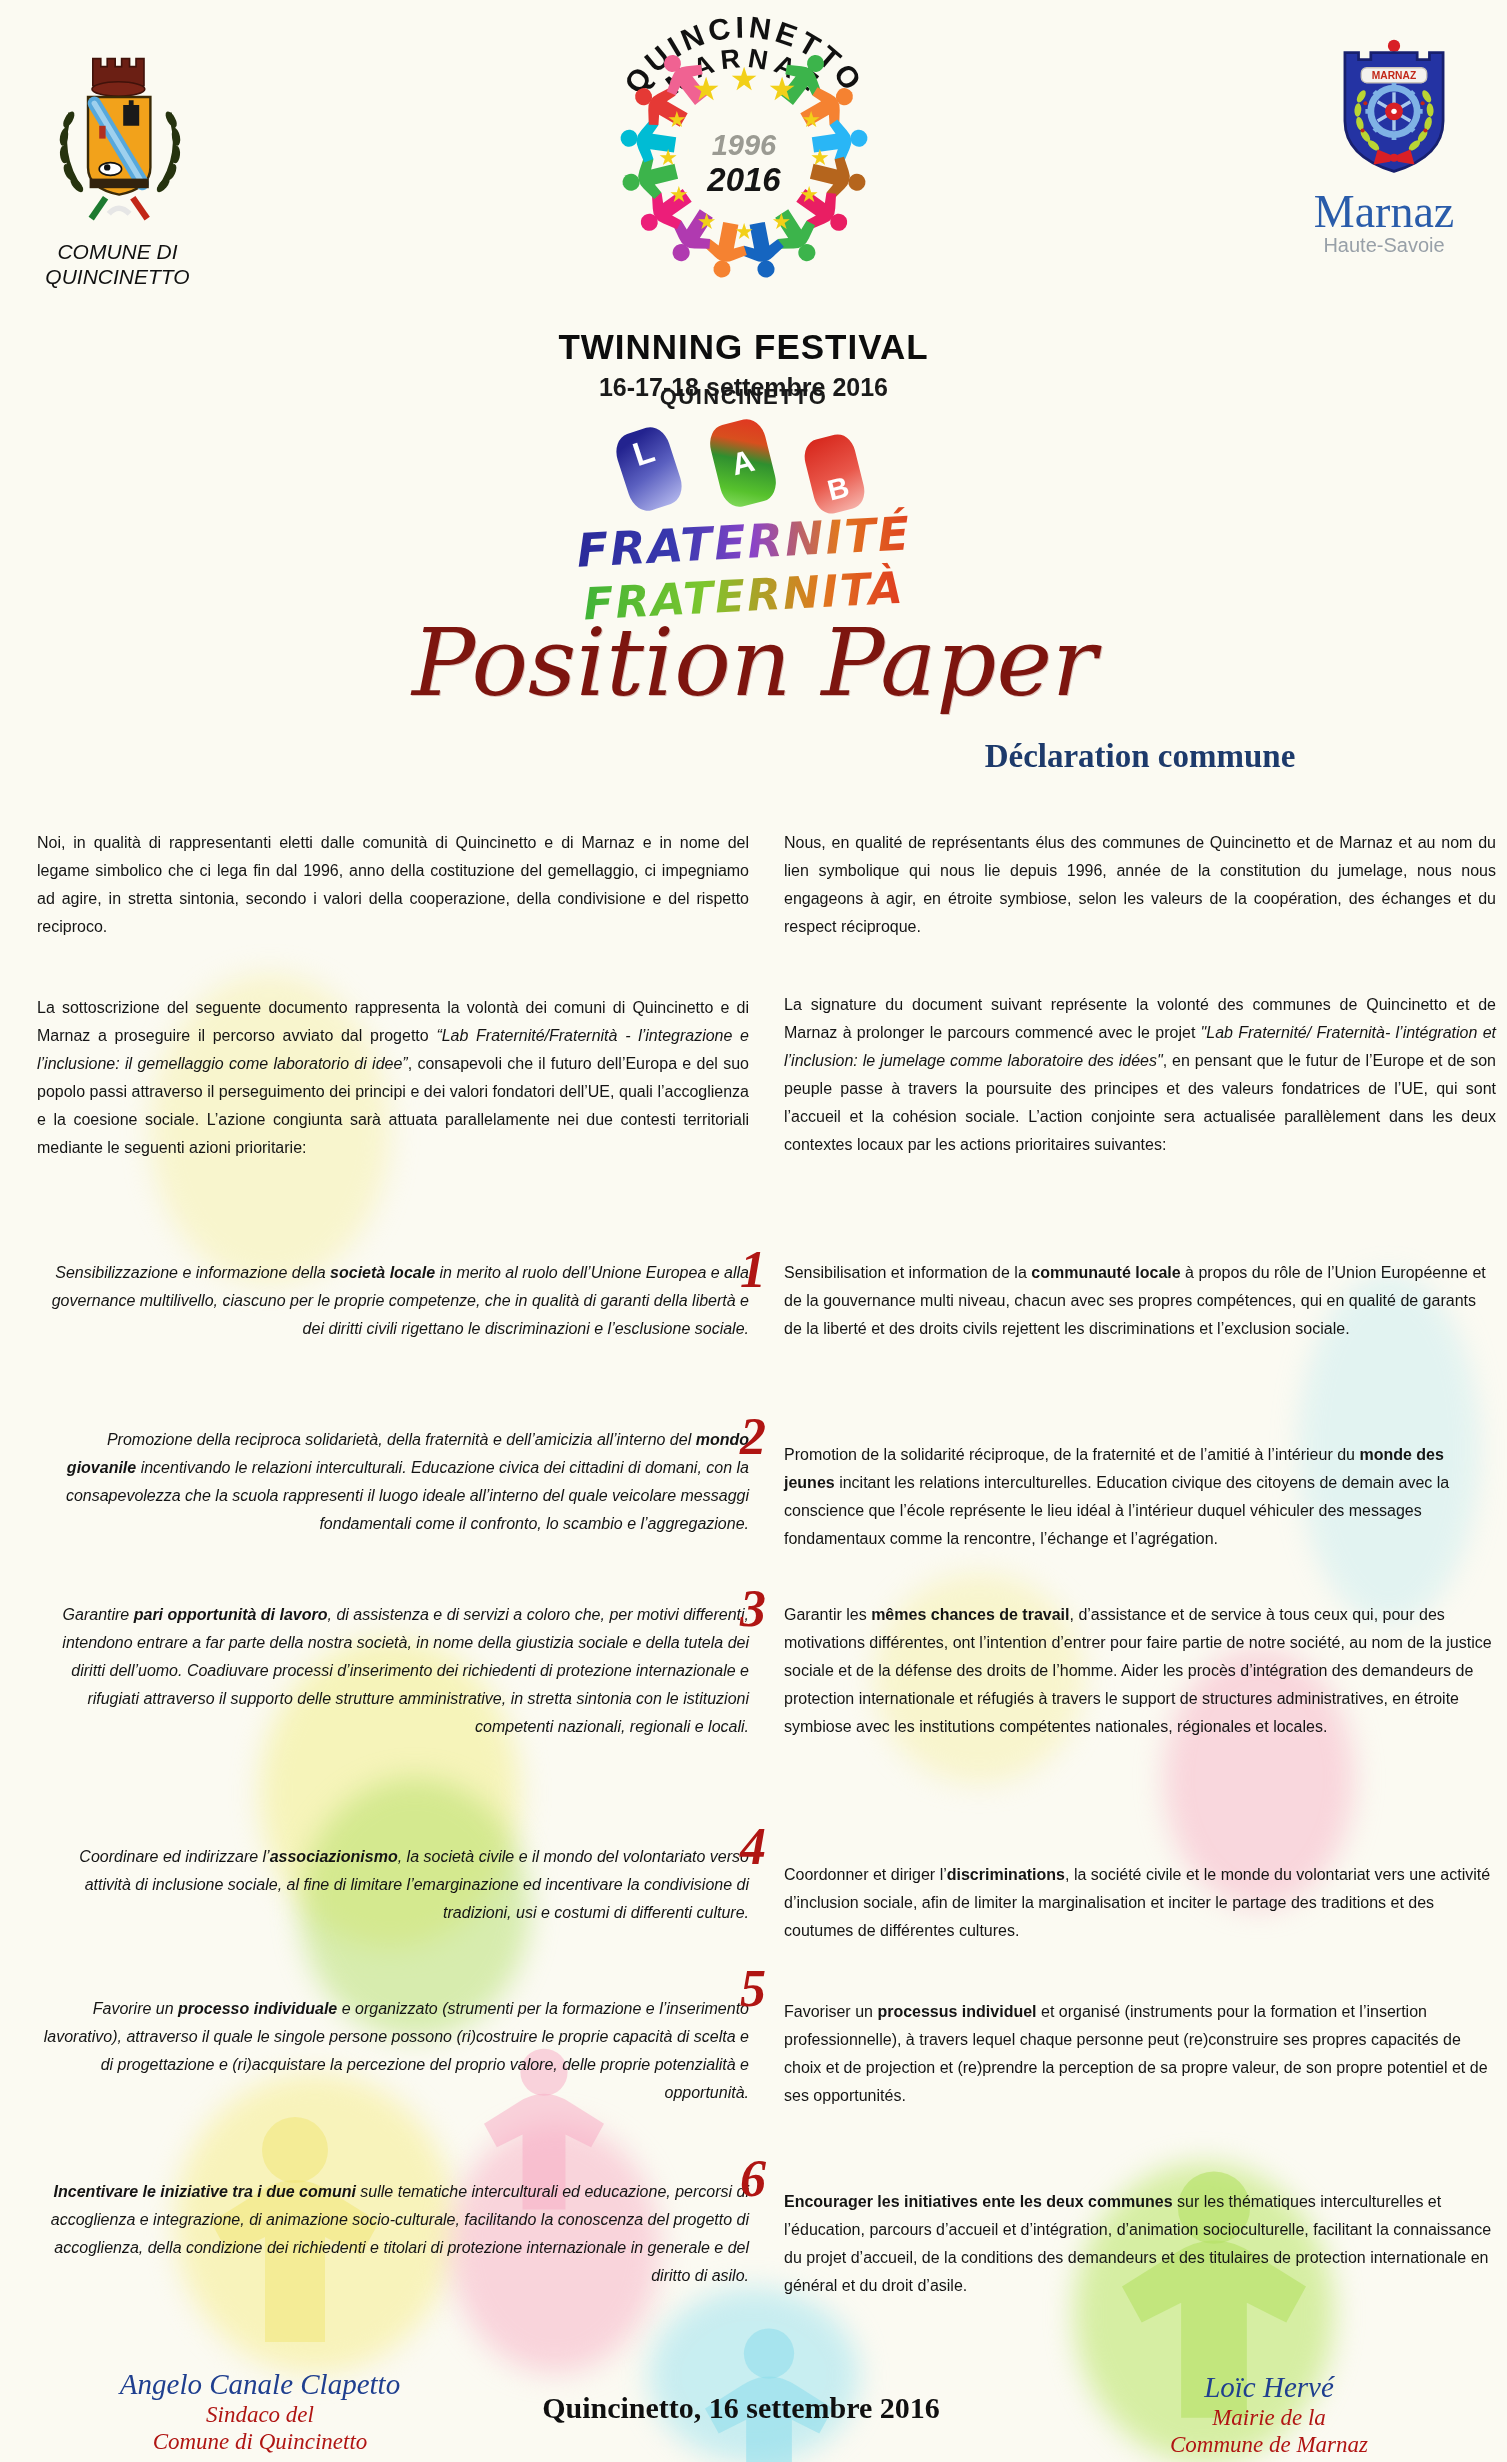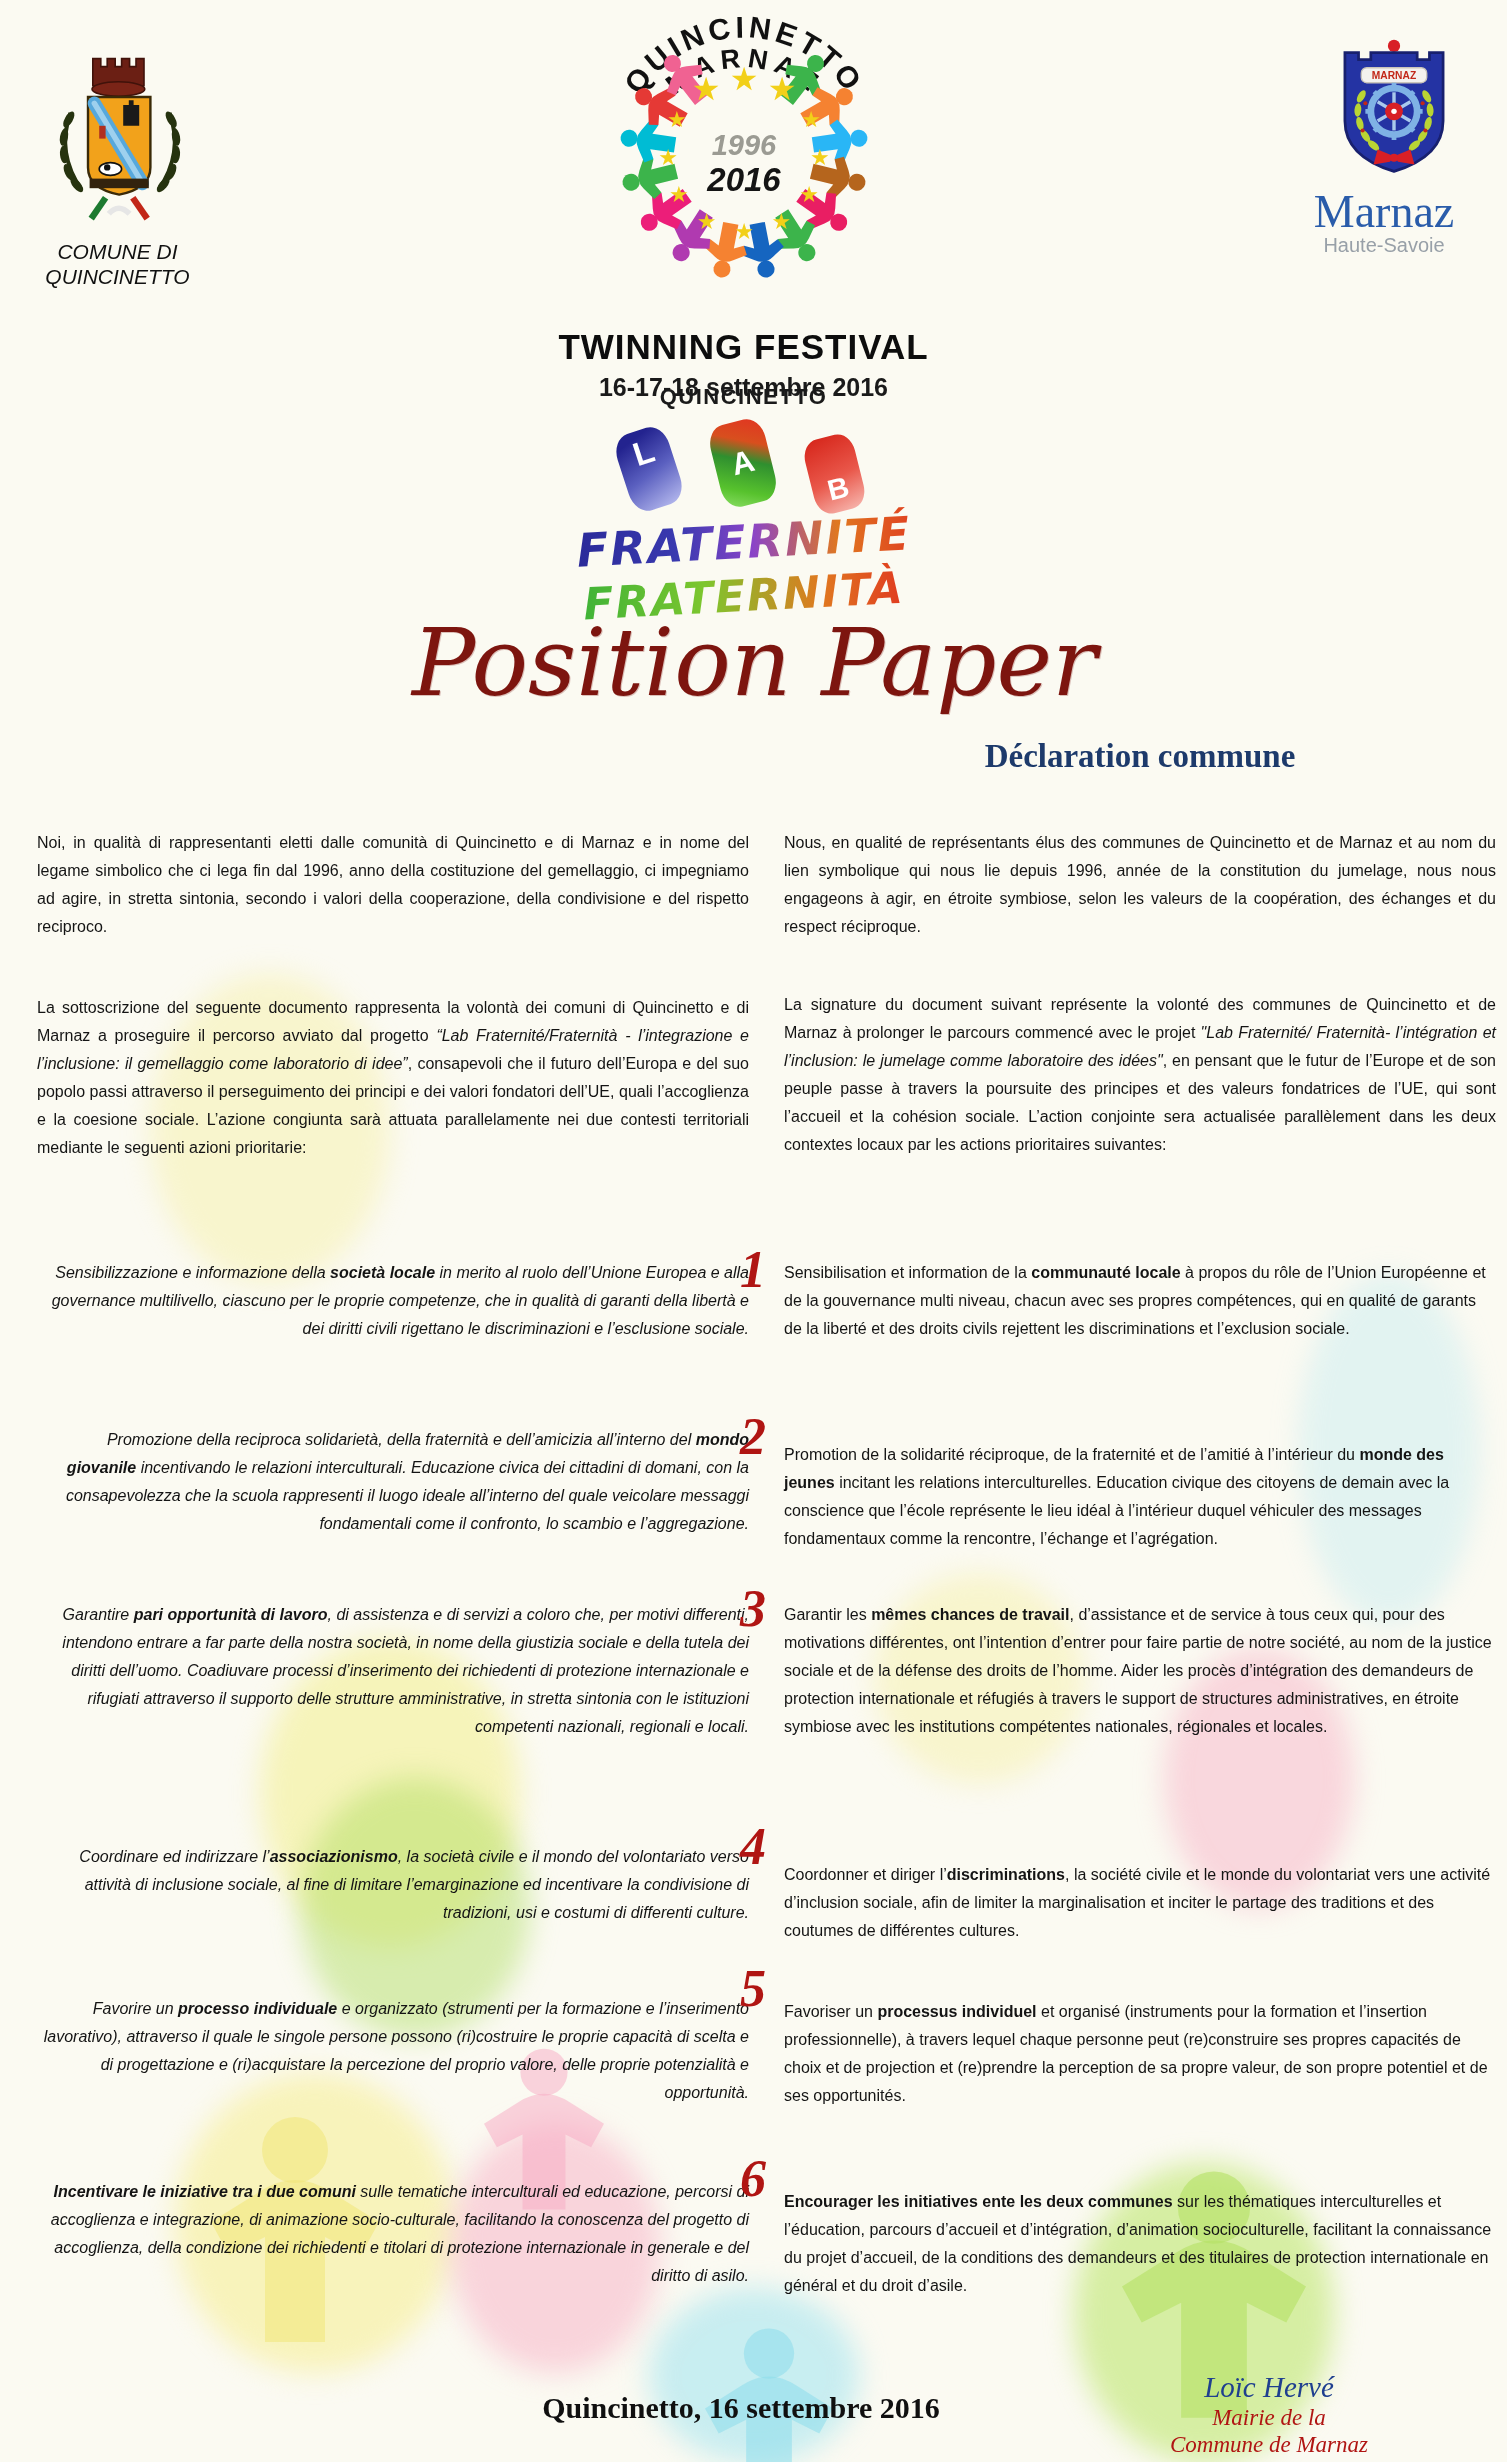--- a/index.html
+++ b/index.html
@@ -304,20 +304,25 @@
   <div class="abs block item-fr col-fr-x" style="top:1998px;"><span>Favoriser un </span><span class="b">processus individuel</span><span> et organisé (instruments pour la formation et l’insertion professionnelle), à travers lequel chaque personne peut (re)construire ses propres capacités de choix et de projection et (re)prendre la perception de sa propre valeur, de son propre potentiel et de ses opportunités.</span></div>
   <div class="abs block item-fr col-fr-x" style="top:2188px;"><span class="b">Encourager les initiatives ente les deux communes</span><span> sur les thématiques interculturelles et l’éducation, parcours d’accueil et d’intégration, d’animation socioculturelle, facilitant la connaissance du projet d’accueil, de la conditions des demandeurs et des titulaires de protection internationale en général et du droit d’asile.</span></div>
 
   <div class="abs num" style="top:1244px;">1</div>
   <div class="abs num" style="top:1411px;">2</div>
   <div class="abs num" style="top:1583px;">3</div>
   <div class="abs num" style="top:1821px;">4</div>
   <div class="abs num" style="top:1963px;">5</div>
   <div class="abs num" style="top:2153px;">6</div>
 
+  <div class="abs sig-left">
+    <div class="sig-name">Angelo Canale Clapetto</div>
+    <div class="sig-role">Sindaco del</div>
+    <div class="sig-role">Comune di Quincinetto</div>
+  </div>
   <div class="abs sig-date">Quincinetto, 16 settembre 2016</div>
   <div class="abs sig-right">
     <div class="sig-name">Loïc Hervé</div>
     <div class="sig-role">Mairie de la</div>
     <div class="sig-role">Commune de Marnaz</div>
   </div>
 </div>
 
 
 </body></html>

